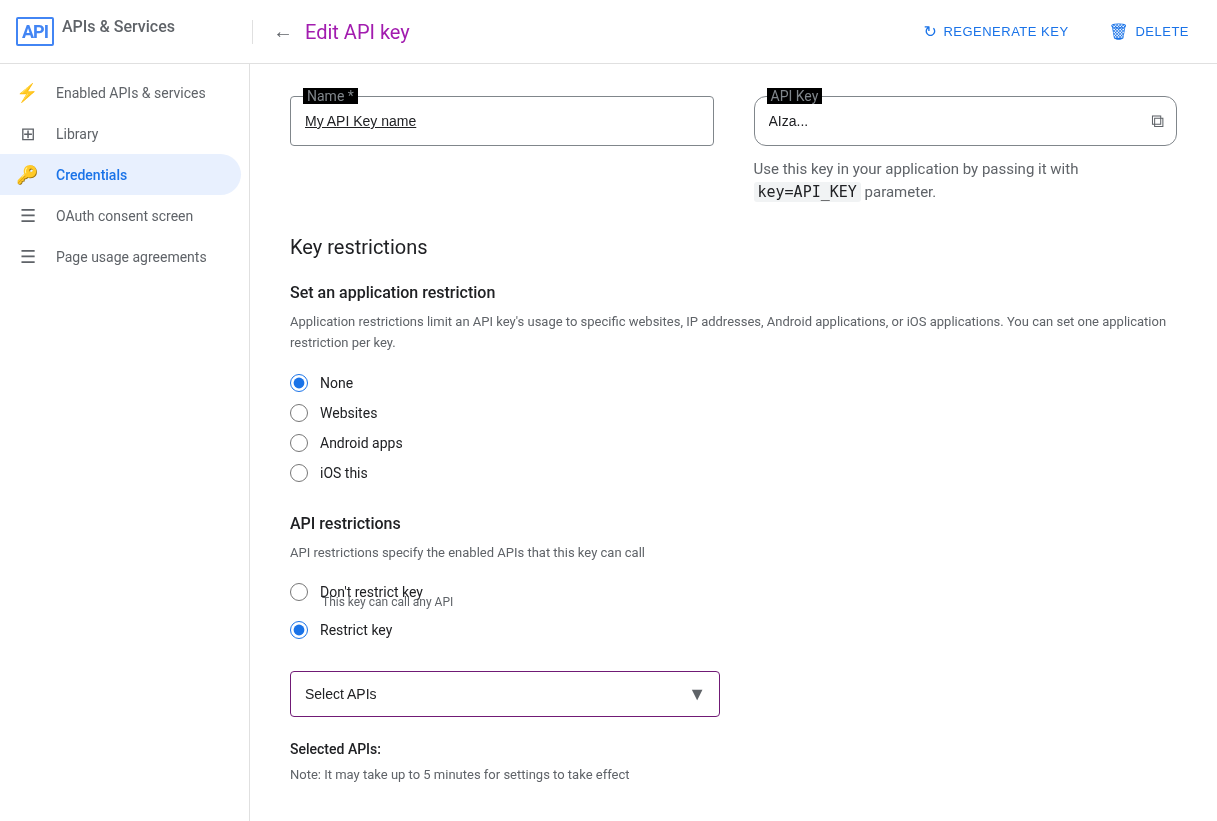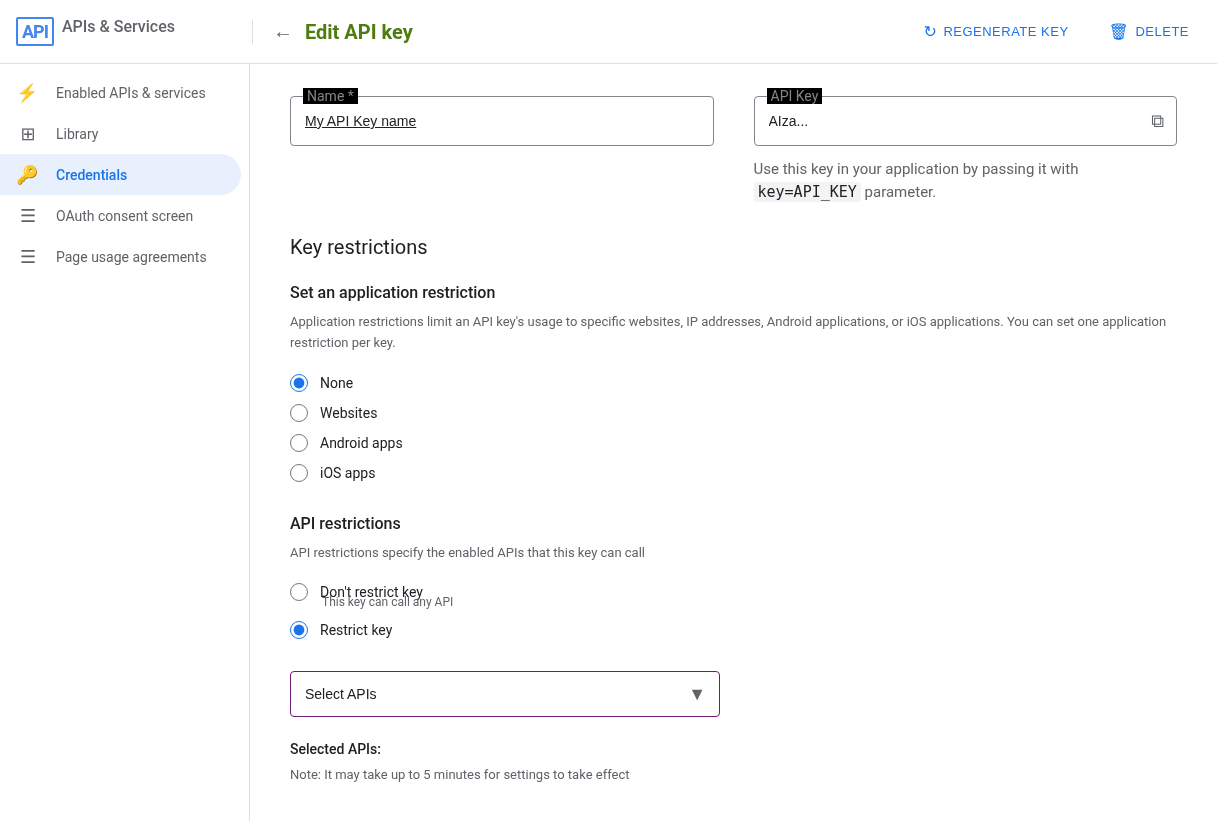--- a/index.html
+++ b/index.html
@@ -49,22 +49,22 @@
       border: none;
       cursor: pointer;
       color: #5f6368;
       display: flex;
       align-items: center;
       font-size: 20px;
       padding: 4px;
     }
     .page-title {
       font-size: 20px;
-      font-weight: 700;
-      color: #4d7c0f;
+      font-weight: 400;
+      color: #a21caf;
     }
     .header-right-actions {
       display: flex;
       align-items: center;
       gap: 16px;
       margin-left: auto;
     }
     .header-action-btn {
       display: flex;
       align-items: center;
@@ -163,21 +163,21 @@
       padding: 16px 14px;
       font-size: 14px;
       color: #202124;
       border-radius: 4px;
       background: transparent;
       text-decoration: underline;
     }
     .api-key-field-wrapper {
       position: relative;
       border: 1px solid #80868b;
-      border-radius: 4px;
+      border-radius: 12px;
       display: flex;
       align-items: center;
     }
     .api-key-input {
       flex: 1;
       border: none;
       outline: none;
       padding: 16px 14px;
       font-size: 14px;
       color: #202124;
@@ -384,21 +384,21 @@
       <label class="radio-item">
         <input type="radio" name="app_restriction" value="websites" style="">
         <span class="radio-label">Websites</span>
       </label>
       <label class="radio-item">
         <input type="radio" name="app_restriction" value="android_apps" style="">
         <span class="radio-label">Android apps</span>
       </label>
       <label class="radio-item">
         <input type="radio" name="app_restriction" value="ios_apps" style="">
-        <span class="radio-label">iOS apps</span>
+        <span class="radio-label">iOS this</span>
       </label>
     </div>
 
     <h3 class="subsection-title">API restrictions</h3>
     <p class="subsection-desc">API restrictions specify the enabled APIs that this key can call</p>
 
     <div class="radio-group">
       <div>
         <label class="radio-item">
           <input type="radio" name="api_restriction" value="no_restrict" style="">

